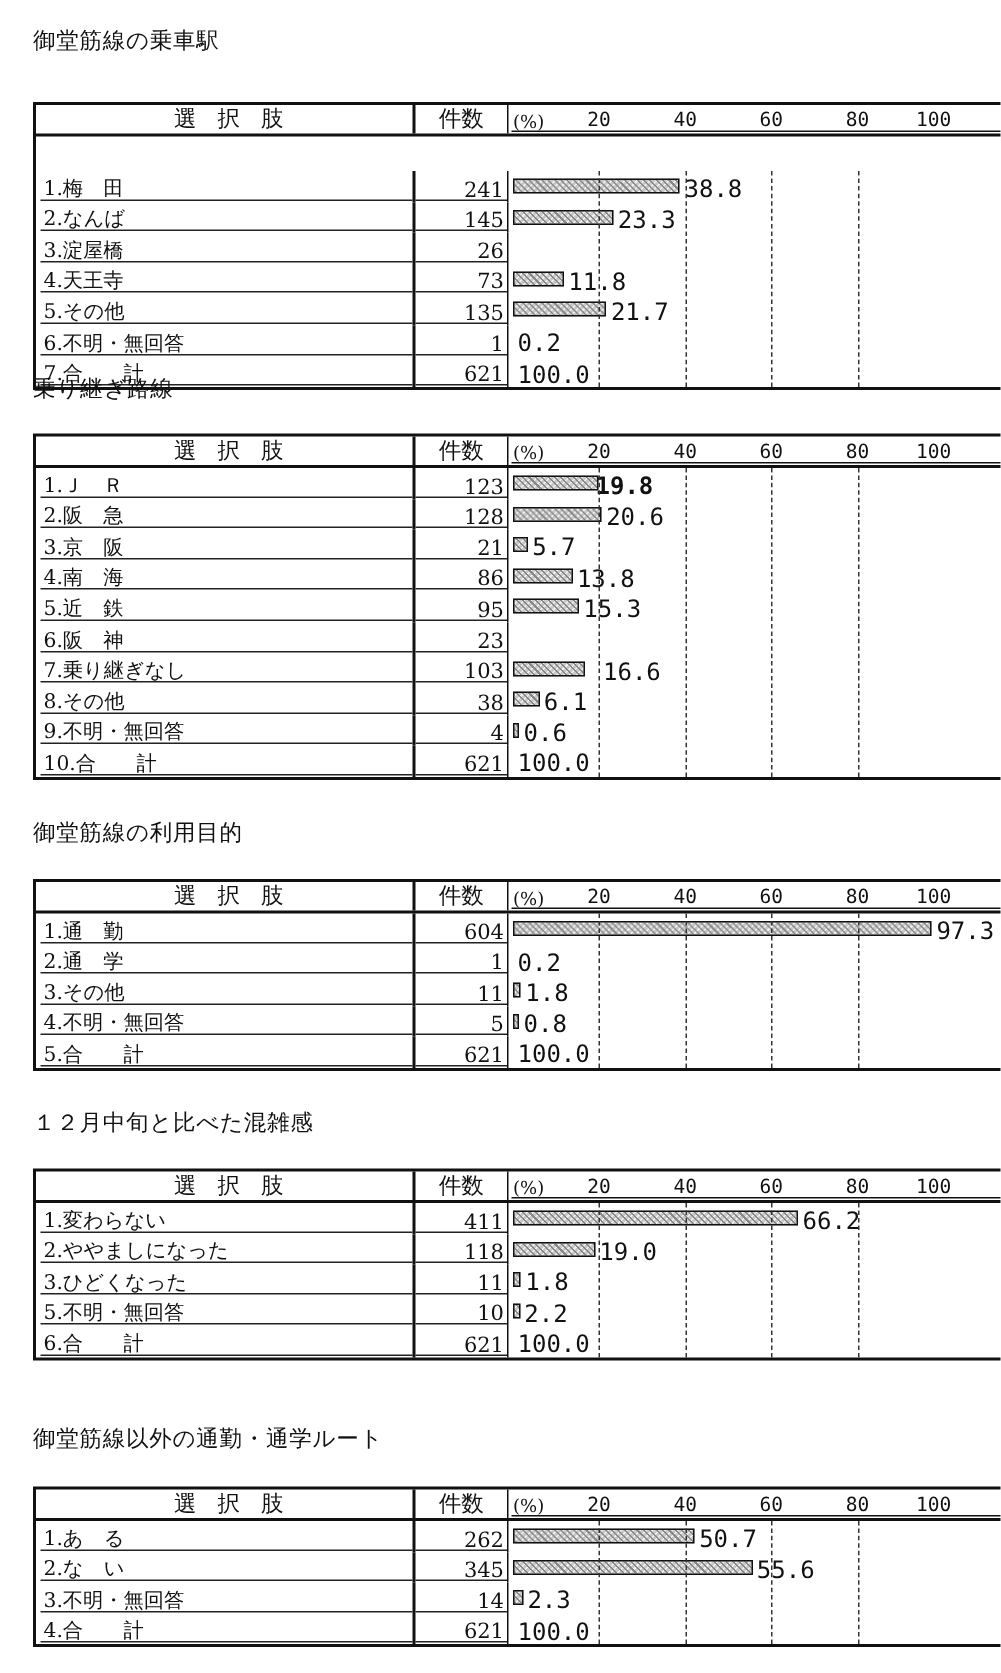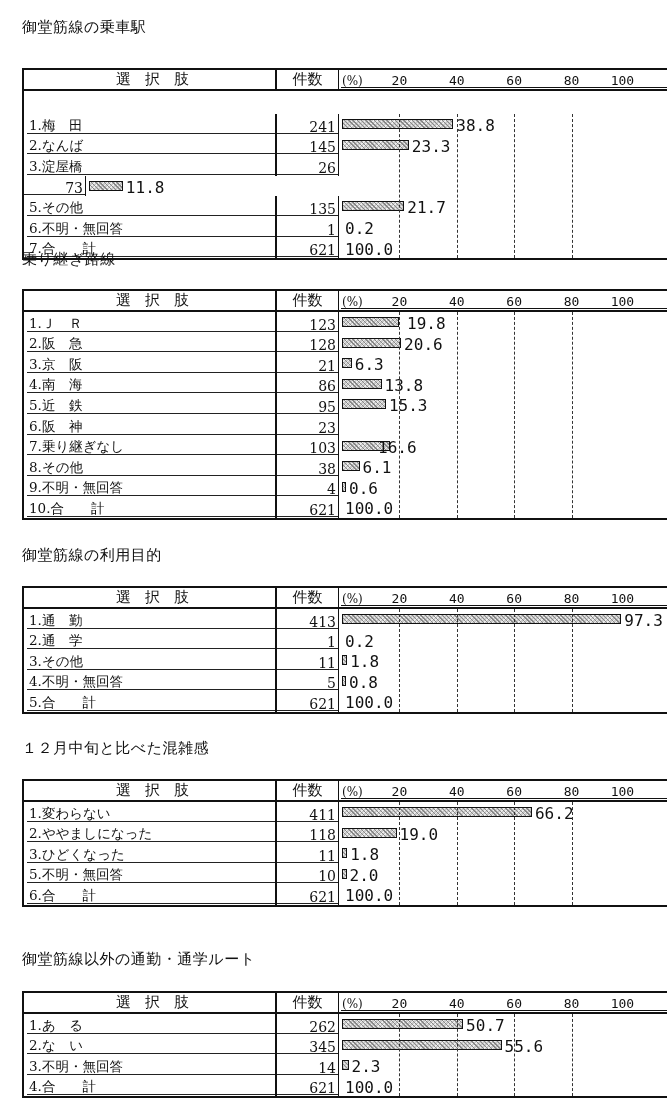--- a/index.html
+++ b/index.html
@@ -102,20 +102,21 @@
           <div class="c-chart">
             <div class="bar" style="width: 66.871px;"></div>
             <span class="pct" style="left: 72.871px;">23.3</span>
           </div>
         </div>
         <div class="row body-row">
           <div class="c-label">3.淀屋橋</div>
           <div class="c-count">26</div>
         </div>
         <div class="row body-row">
+          <div class="c-label">4.天王寺</div>
           <div class="c-count">73</div>
           <div class="c-chart">
             <div class="bar" style="width: 33.866px;"></div>
             <span class="pct" style="left: 39.866px;">11.8</span>
           </div>
         </div>
         <div class="row body-row">
           <div class="c-label">5.その他</div>
           <div class="c-count">135</div>
           <div class="c-chart">
@@ -156,37 +157,37 @@
           <span class="axis-lbl" style="left: 232.6px;">80</span>
           <span class="axis-lbl" style="left: 290px; transform: translateX(-78%);">100</span>
         </div>
       </div>
       <div style="position: relative;">
         <div class="row body-row">
           <div class="c-label">1.Ｊ　Ｒ</div>
           <div class="c-count">123</div>
           <div class="c-chart">
             <div class="bar" style="width: 56.826px;"></div>
-            <span class="pct" style="left: 68px;">19.8</span>
+            <span class="pct" style="left: 58px; font-weight: bold;">19.8</span>
           </div>
         </div>
         <div class="row body-row">
           <div class="c-label">2.阪　急</div>
           <div class="c-count">128</div>
           <div class="c-chart">
             <div class="bar" style="width: 59.122px;"></div>
             <span class="pct" style="left: 65.122px;">20.6</span>
           </div>
         </div>
         <div class="row body-row">
           <div class="c-label">3.京　阪</div>
           <div class="c-count">21</div>
           <div class="c-chart">
             <div class="bar" style="width: 9.758px;"></div>
-            <span class="pct" style="left: 15.758px;">6.3</span>
+            <span class="pct" style="left: 15.758px;">5.7</span>
           </div>
         </div>
         <div class="row body-row">
           <div class="c-label">4.南　海</div>
           <div class="c-count">86</div>
           <div class="c-chart">
             <div class="bar" style="width: 39.606px;"></div>
             <span class="pct" style="left: 45.606px;">13.8</span>
           </div>
         </div>
@@ -200,21 +201,21 @@
         </div>
         <div class="row body-row">
           <div class="c-label">6.阪　神</div>
           <div class="c-count">23</div>
         </div>
         <div class="row body-row">
           <div class="c-label">7.乗り継ぎなし</div>
           <div class="c-count">103</div>
           <div class="c-chart">
             <div class="bar" style="width: 47.642px;"></div>
-            <span class="pct" style="left: 39px;">16.6</span>
+            <span class="pct" style="left: 63px;">16.6</span>
           </div>
         </div>
         <div class="row body-row">
           <div class="c-label">8.その他</div>
           <div class="c-count">38</div>
           <div class="c-chart">
             <div class="bar" style="width: 17.507px;"></div>
             <span class="pct" style="left: 23.507px;">6.1</span>
           </div>
         </div>
@@ -249,21 +250,21 @@
           <span class="axis-lbl" style="left: 60.4px;">20</span>
           <span class="axis-lbl" style="left: 117.8px;">40</span>
           <span class="axis-lbl" style="left: 175.2px;">60</span>
           <span class="axis-lbl" style="left: 232.6px;">80</span>
           <span class="axis-lbl" style="left: 290px; transform: translateX(-78%);">100</span>
         </div>
       </div>
       <div style="position: relative;">
         <div class="row body-row">
           <div class="c-label">1.通　勤</div>
-          <div class="c-count">413</div>
+          <div class="c-count">604</div>
           <div class="c-chart">
             <div class="bar" style="width: 279.251px;"></div>
             <span class="pct" style="left: 285.251px;">97.3</span>
           </div>
         </div>
         <div class="row body-row">
           <div class="c-label">2.通　学</div>
           <div class="c-count">1</div>
           <div class="c-chart">
             <span class="pct" style="left: 6px;">0.2</span>
@@ -335,21 +336,21 @@
           <div class="c-chart">
             <div class="bar" style="width: 5.166px;"></div>
             <span class="pct" style="left: 11.166px;">1.8</span>
           </div>
         </div>
         <div class="row body-row">
           <div class="c-label">5.不明・無回答</div>
           <div class="c-count">10</div>
           <div class="c-chart">
             <div class="bar" style="width: 4.592px;"></div>
-            <span class="pct" style="left: 10.592px;">2.0</span>
+            <span class="pct" style="left: 10.592px;">2.2</span>
           </div>
         </div>
         <div class="row body-row">
           <div class="c-label">6.合　　計</div>
           <div class="c-count">621</div>
           <div class="c-chart">
             <span class="pct" style="left: 6px;">100.0</span>
           </div>
         </div>
         <div class="grid" style="left: 375.4px; top: 0px;"></div>

